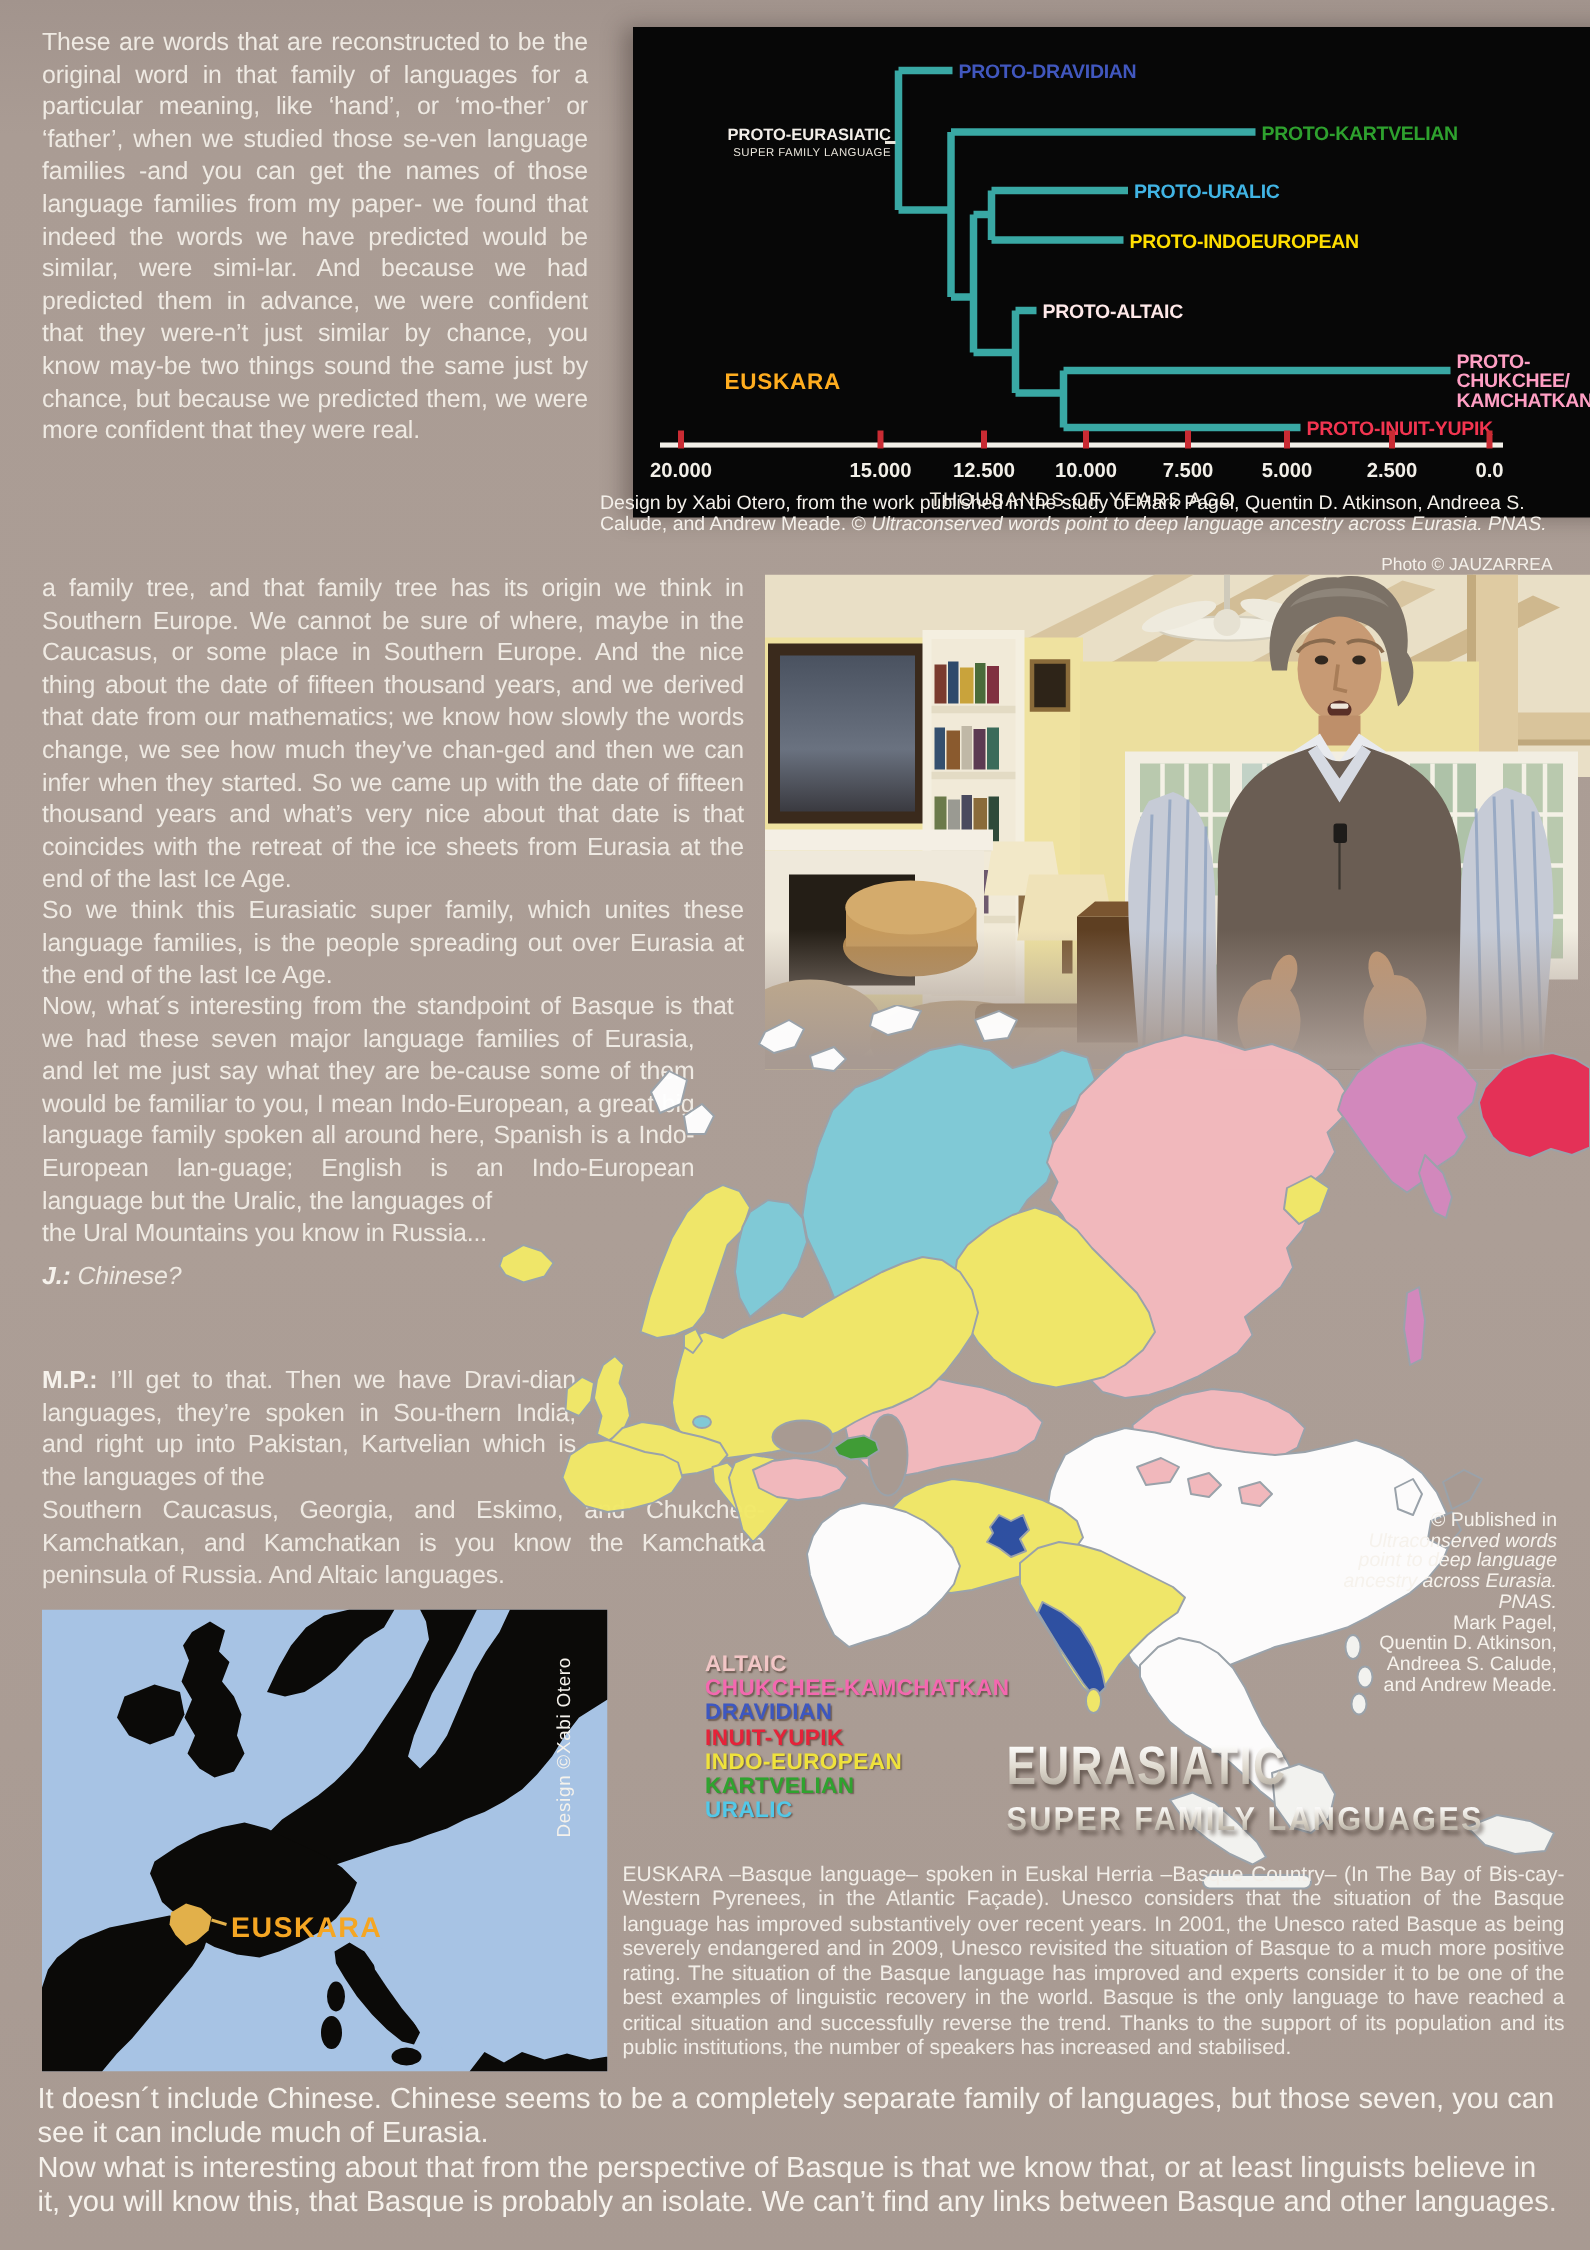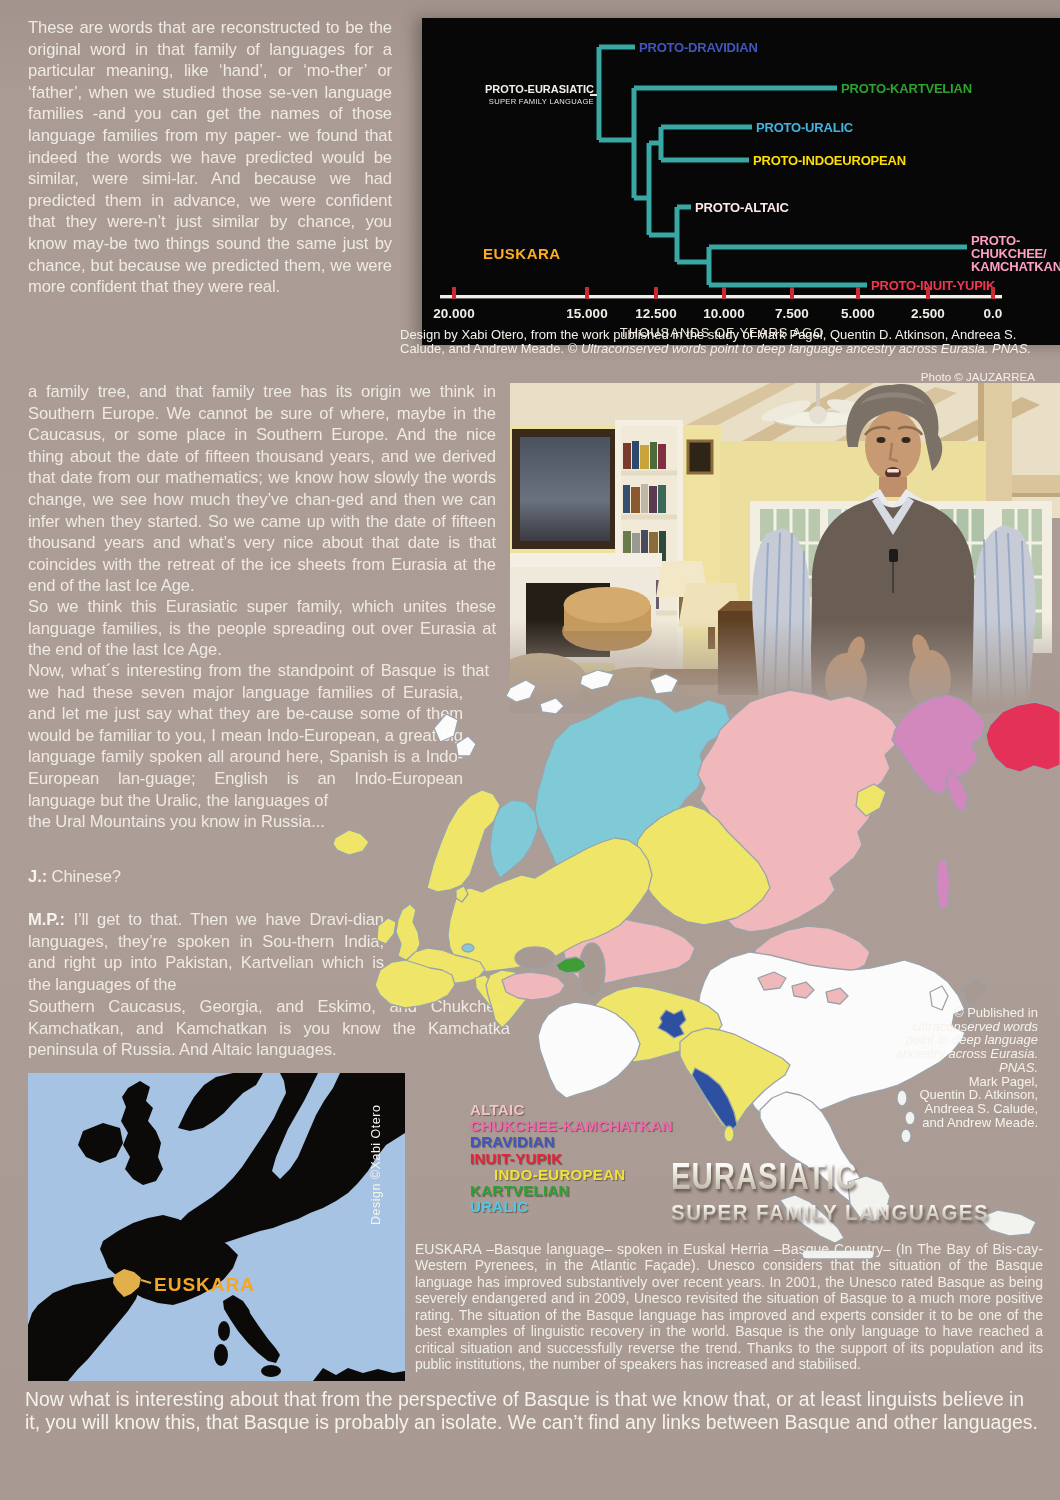--- a/index.html
+++ b/index.html
@@ -249,21 +249,21 @@
   </svg>
 
   <div class="abs body-txt" style="left:28px;top:381px;width:468px;">a family tree, and that family tree has its origin we think in Southern Europe. We cannot be sure of where, maybe in the Caucasus, or some place in Southern Europe. And the nice thing about the date of fifteen thousand years, and we derived that date from our mathematics; we know how slowly the words change, we see how much they’ve chan-ged and then we can infer when they started. So we came up with the date of fifteen thousand years and what’s very nice about that date is that coincides with the retreat of the ice sheets from Eurasia at the end of the last Ice Age.</div>
   <div class="abs body-txt" style="left:28px;top:596px;width:468px;">So we think this Eurasiatic super family, which unites these language families, is the people spreading out over Eurasia at the end of the last Ice Age.</div>
   <div class="abs body-txt" style="left:28px;top:660px;width:465px;">
     <span class="sp" style="width:4px;height:22px;"></span>
     <span class="sp" style="width:30px;height:129px;"></span>
     <span class="sp" style="width:165px;height:44px;"></span>
     <span>Now, what´s interesting from the standpoint of Basque is that we had these seven major language families of Eurasia, and let me just say what they are be-cause some of them would be familiar to you, I mean Indo-European, a great big language family spoken all around here, Spanish is a Indo-European lan-guage; English is an Indo-European language but the Uralic, the languages of the Ural Mountains you know in Russia...</span>
   </div>
-  <div class="abs body-txt" style="left:28px;top:866px;width:300px;">
+  <div class="abs body-txt" style="left:28px;top:840px;width:300px;font-style:italic;">
     <b>J.:</b>
     <span>Chinese?</span>
   </div>
   <div class="abs body-txt" style="left:28px;top:909px;width:356px;">
     <b>M.P.:</b>
     <span>I’ll get to that. Then we have Dravi-dian languages, they’re spoken in Sou-thern India, and right up into Pakistan, Kartvelian which is the languages of the</span>
   </div>
   <div class="abs body-txt" style="left:28px;top:996px;width:482px;">Southern Caucasus, Georgia, and Eskimo, and Chukchee-Kamchatkan, and Kamchatkan is you know the Kamchatka peninsula of Russia. And Altaic languages.</div>
 
   <svg class="abs map-eurasia" viewBox="0 0 730 620">
@@ -376,21 +376,21 @@
     <line x1="113" y1="207" x2="123" y2="210" stroke="#e2b04a" stroke-width="2"></line>
     <text x="126" y="218" font-family="Liberation Sans, sans-serif" font-weight="bold" font-size="19" letter-spacing="1" fill="#f5a623">EUSKARA</text>
     <text x="352" y="152" transform="rotate(-90 352 152)" font-family="Liberation Sans, sans-serif" font-size="12.5" letter-spacing="0.5" fill="#f5f2ec">Design ©Xabi Otero</text>
   </svg>
 
   <div class="abs legend">
     <div><span style="color: rgb(242, 198, 198);">ALTAIC</span></div>
     <div><span style="color: rgb(244, 104, 176);">CHUKCHEE-KAMCHATKAN</span></div>
     <div><span style="color: rgb(61, 87, 192);">DRAVIDIAN</span></div>
     <div><span style="color: rgb(230, 34, 57);">INUIT-YUPIK</span></div>
-    <div><span style="color: rgb(239, 226, 60); margin-left: 24px;">INDO-EUROPEAN</span></div>
+    <div><span style="color: rgb(239, 226, 60);">INDO-EUROPEAN</span></div>
     <div><span style="color: rgb(47, 163, 47);">KARTVELIAN</span></div>
     <div><span style="color: rgb(82, 200, 232);">URALIC</span></div>
   </div>
 
   <div class="abs bigtitle">
     <div class="t1">EURASIATIC</div><br>
     <div class="t2">SUPER FAMILY LANGUAGES</div>
   </div>
 
   <div class="abs pubnote">
@@ -401,16 +401,17 @@
     <div class="it">PNAS.</div>
     <div>Mark Pagel,</div>
     <div>Quentin D. Atkinson,</div>
     <div>Andreea S. Calude,</div>
     <div>and Andrew Meade.</div>
   </div>
 
   <div class="abs euskpara">EUSKARA –Basque language– spoken in Euskal Herria –Basque Country– (In The Bay of Bis-cay-Western Pyrenees, in the Atlantic Façade). Unesco considers that the situation of the Basque language has improved substantively over recent years. In 2001, the Unesco rated Basque as being severely endangered and in 2009, Unesco revisited the situation of Basque to a much more positive rating.  The situation of the Basque language has improved and experts consider it to be one of the best examples of linguistic recovery in the world. Basque is the only language to have reached a critical situation and successfully reverse the trend. Thanks to the support of its population and its public institutions, the number of speakers has increased and stabilised.</div>
 
   <div class="abs closing">
+    <p>It doesn´t include Chinese. Chinese seems to be a completely separate family of languages, but those seven, you can see it can include much of Eurasia.</p>
     <p>Now what is interesting about that from the perspective of Basque is that we know that, or at least linguists believe in it, you will know this, that Basque is probably an isolate. We can’t find any links between Basque and other languages.</p>
   </div>
 
 </div>
 
 </body></html>

